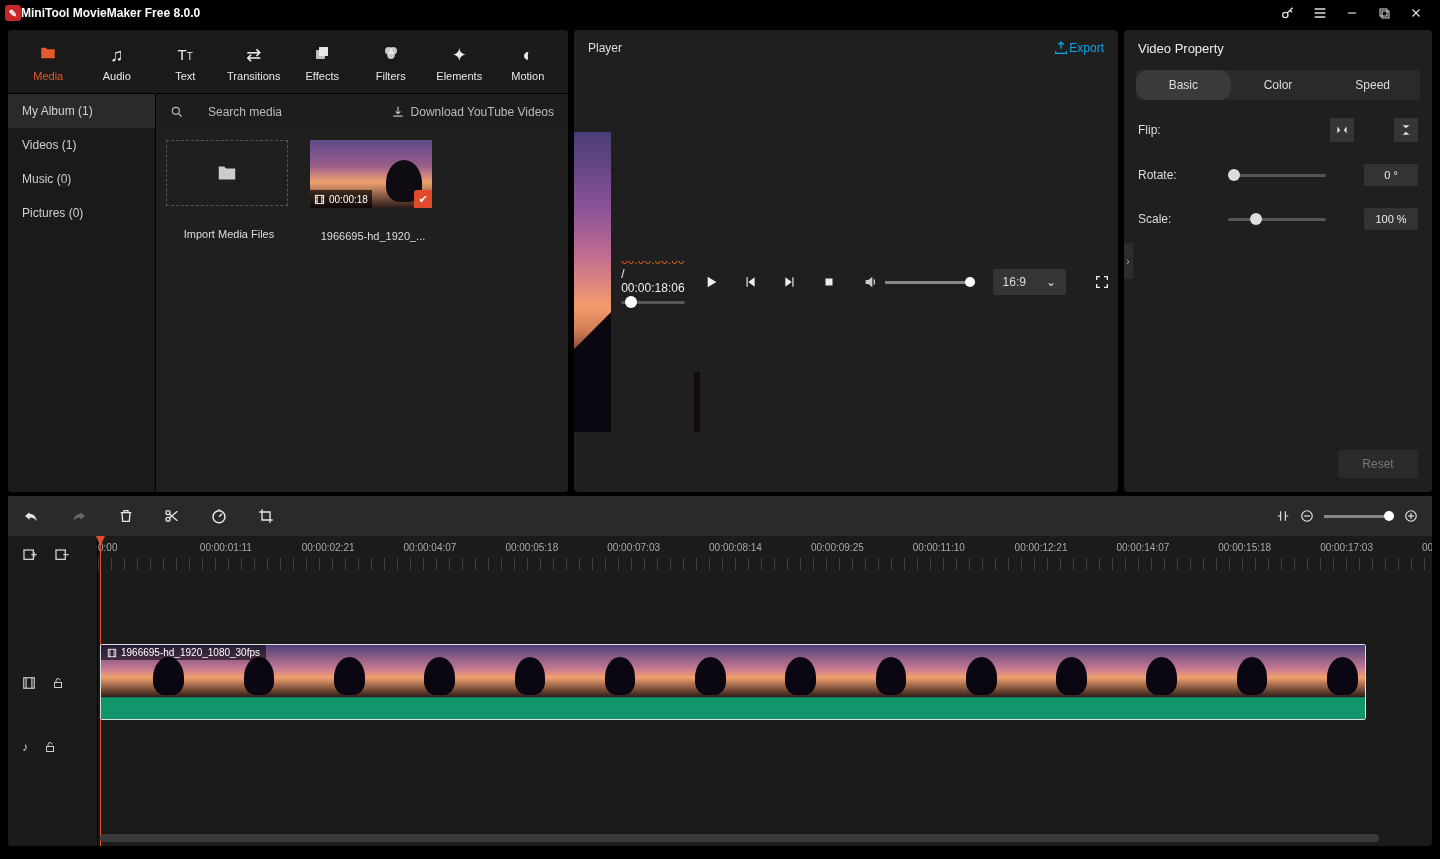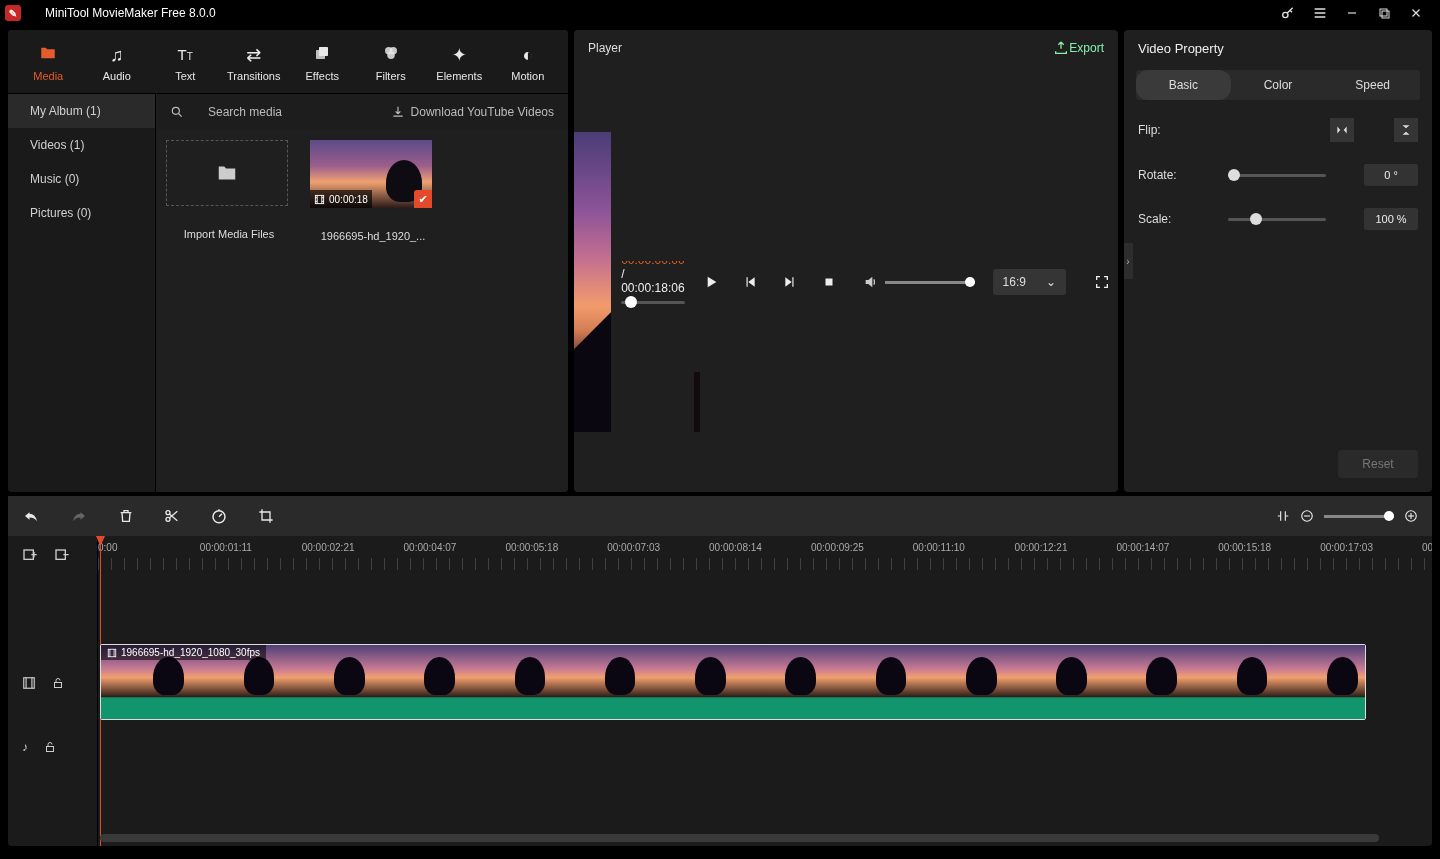--- a/index.html
+++ b/index.html
@@ -1,59 +1,59 @@
 <!DOCTYPE html>
 <html><head>
 <meta charset="utf-8">
 <style>
 * { margin: 0; padding: 0; box-sizing: border-box; font-family: -apple-system, "Segoe UI", Arial, sans-serif; user-select: none; }
 body { background: #000; color: #ccc; width: 1440px; height: 859px; overflow: hidden; font-size: 12px; }
 
 
 .titlebar { height: 26px; background: #000; display: flex; align-items: center; padding: 0 8px 0 5px; }
 .titlebar .logo { width: 16px; height: 16px; background: #c62828; border-radius: 3px; display: flex; align-items: center; justify-content: center; color:#fff; font-size:10px; font-weight:bold; }
-.titlebar .title { color:#fff; font-size:12px; margin-left:24px; font-weight:400; }
+.titlebar .title { color:#fff; font-size:12px; margin-left:0; font-weight:700; }
 .titlebar .spacer { flex:1; }
 .titlebar .tctl { width:32px; height:26px; display:flex; align-items:center; justify-content:center; color:#e0e0e0; cursor:pointer; }
 .key-icon { color: #f3b60e; }
 
 
 .top-area { display:flex; height:466px; padding:4px 8px 0 8px; gap:6px; }
 
 
 .media-panel { width:560px; display:flex; flex-direction:column; background:#1f1f1f; border-radius:4px; overflow:hidden; }
 .media-tabs { display:flex; height:64px; background:#1a1a1a; border-bottom:1px solid #000; align-items:center; justify-content:space-around; padding:0 6px; }
 .media-tab { flex:1; text-align:center; color:#e8e8e8; font-size:11px; cursor:pointer; padding-top:2px;}
 .media-tab.active { color:#e55b2b; }
 .media-tab .mt-icon { font-size:18px; display:block; height:22px; line-height:22px; }
 .media-tab .mt-icon.small { font-size:15px; }
 .media-tab .mt-lbl { margin-top:4px; display:block; }
 
 .media-body { flex:1; display:flex; min-height:0; }
 .media-side { width:148px; background:#1a1a1a; border-right:1px solid #000; padding-top:0; }
-.side-item { padding:10px 22px; color:#d0d0d0; cursor:pointer; font-size:12px; }
+.side-item { padding:10px 14px; color:#d0d0d0; cursor:pointer; font-size:12px; }
 .side-item.active { background:#2a2a2a; }
 .media-main { flex:1; display:flex; flex-direction:column; background:#1f1f1f; }
 .media-toolbar { height:36px; display:flex; align-items:center; padding:0 14px; color:#bbb; background:#1d1d1d; }
 .media-toolbar .search { flex:1; display:flex; align-items:center; gap:24px; }
 .media-toolbar .dl { display:flex; align-items:center; gap:6px; cursor:pointer; }
 .media-grid { flex:1; padding:10px 10px; display:flex; gap:18px; align-items:flex-start; }
 .grid-item { width:126px; text-align:center; }
 .import-box { width:122px; height:66px; border:1px dashed #555; display:flex; align-items:center; justify-content:center; font-size:20px; color:#ccc; cursor:pointer; }
 .grid-caption { margin-top:22px; font-size:11px; color:#ddd; overflow:hidden; text-overflow:ellipsis; white-space:nowrap; }
 .clip-thumb { width:122px; height:68px; position:relative; background:linear-gradient(180deg,#5b4b88 0%, #9b5e8c 38%, #f0a271 62%, #2a1a19 100%); cursor:pointer; }
 .clip-thumb .silh { position:absolute; right:10px; bottom:6px; width:36px; height:42px; background:#0e0b12; border-radius:50% 50% 40% 40% / 55% 55% 35% 35%; }
 .clip-thumb .bar { position:absolute; left:0; bottom:0; height:18px; background:rgba(0,0,0,0.65); display:flex; align-items:center; padding:0 4px; gap:4px; font-size:10px; color:#fff; }
 .clip-thumb .check { position:absolute; right:0; bottom:0; width:18px; height:18px; background:#e24a2b; display:flex; align-items:center; justify-content:center; color:#fff; font-size:11px; border-top-left-radius:3px; }
 
 
 .player-panel { width:544px; background:#1f1f1f; border-radius:4px; display:flex; flex-direction:column; overflow:hidden; }
 .player-header { height:36px; display:flex; align-items:center; padding:0 14px; color:#ddd; }
 .player-header .spacer { flex:1; }
-.export-btn { display:flex; align-items:center; cursor:pointer; color:#86efac; }
+.export-btn { display:flex; align-items:center; cursor:pointer; color:#0ea5e9; }
 .player-viewport { flex:1; padding:6px 0 0 0; display:flex; flex-direction:row; align-items:center; }
 .preview { width:532px; height:300px; background:linear-gradient(180deg,#4a3d77 0%, #8c5398 26%, #c36f90 42%, #f39b6c 58%, #d37e55 66%, #2c1513 80%, #110a0b 100%); position:relative; margin:0 auto; }
 .preview .silh2 { position:absolute; right:62px; bottom:18px; width:140px; height:200px; background:#0a0710; border-radius:50% 50% 35% 35% / 52% 52% 35% 35%; }
 .preview .hill { position:absolute; right:0; bottom:0; width:120px; height:120px; background:#0a0710; clip-path:polygon(100% 100%,0 100%,100% 0); }
 .preview .tower{ position:absolute; left:120px; bottom:0; width:6px; height:60px; background:#120a0d; }
 .player-bar { padding:6px 10px 0 10px; }
 .seek { position:relative; height:14px; display:flex; align-items:center; }
 .seek .track { flex:1; height:3px; background:#555; border-radius:2px; }
 .seek .knob { width:12px; height:12px; background:#fff; border-radius:50%; position:absolute; left:4px; top:1px; }
 .time-row { float:right; margin-top:-8px; font-size:12px; }

